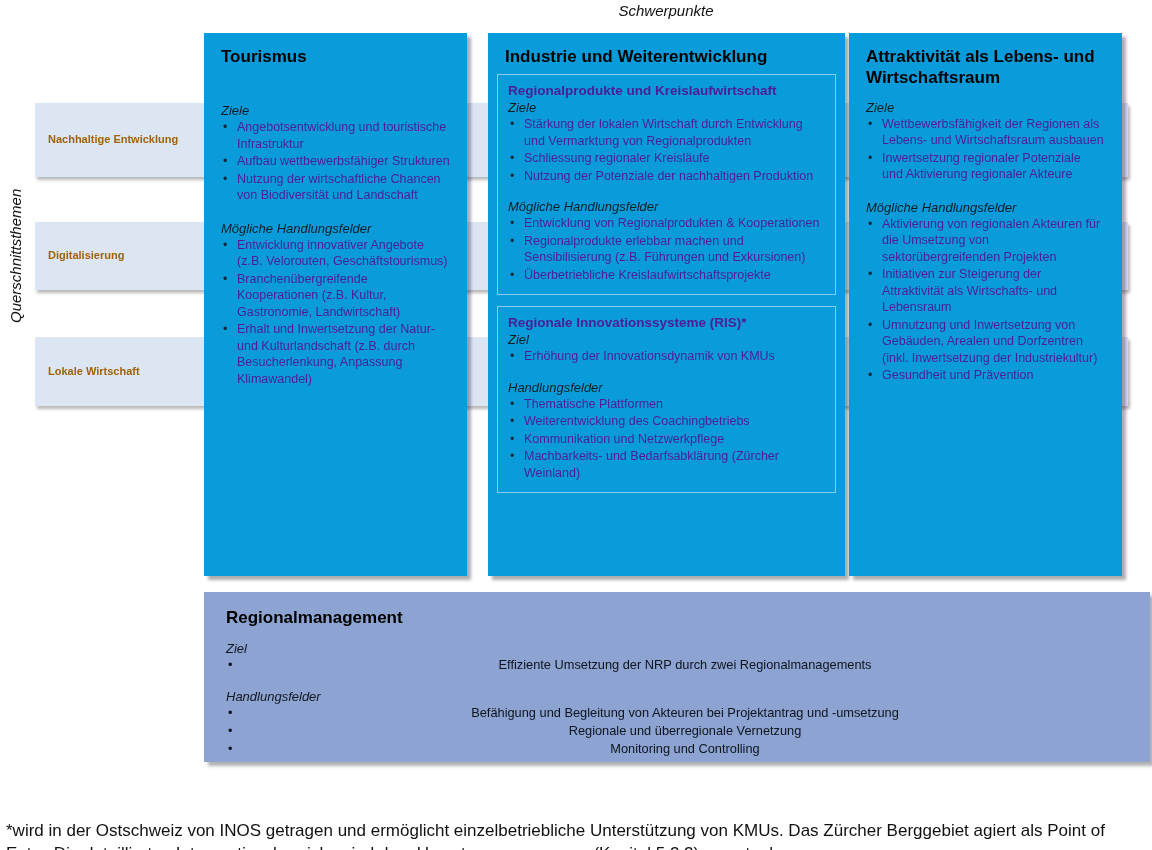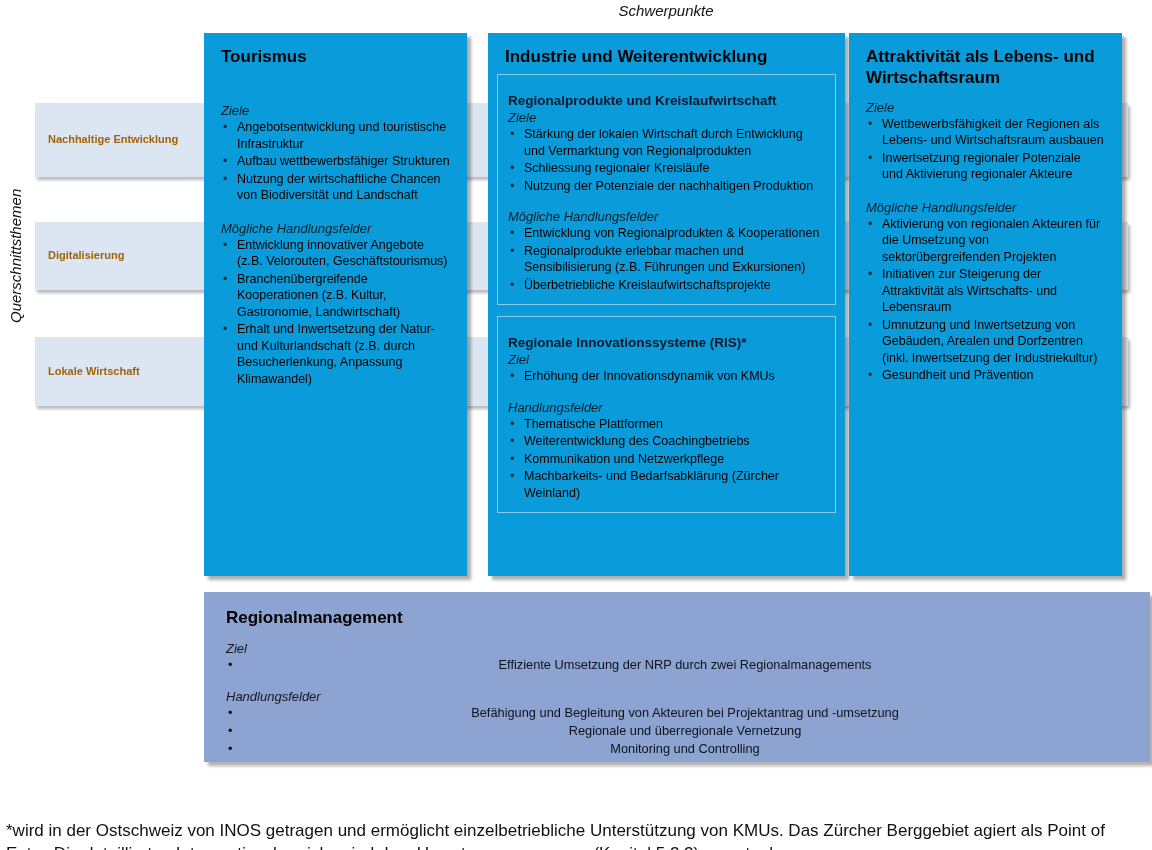--- a/index.html
+++ b/index.html
@@ -46,30 +46,30 @@
   .col-title{font-weight:bold;font-size:17px;line-height:1.25;color:#000;}
   .col-1 .col-title{margin-bottom:36px;}
   .col-2 .col-title{margin-bottom:7px;margin-left:8px;}
   .col-3 .col-title{margin-bottom:11px;}
   .sec-head{font-style:italic;font-size:13px;color:#0d1d26;margin-bottom:1px;}
   .section{margin-top:0;}
   .section + .section{margin-top:17px;}
   ul.bullets{list-style:none;margin:0;padding:0;}
   ul.bullets li{
     position:relative;padding-left:16px;font-size:12.5px;line-height:1.32;
-    color:#000000;margin:0 0 1px 0;
+    color:#4c1d95;margin:0 0 1px 0;
   }
   ul.bullets li::before{content:"\2022";position:absolute;left:2px;top:0;color:#0e2a38;}
   
   .inner-box{
     border:1px solid #86ccec;box-sizing:border-box;
     padding:8px 10px 10px 10px;
   }
   .inner-box + .inner-box{margin-top:11px;}
-  .inner-box-title{font-weight:bold;font-size:13.5px;color:#0f172a;margin-bottom:2px;margin-top:10px;}
+  .inner-box-title{font-weight:bold;font-size:13.5px;color:#4c1d95;margin-bottom:2px;}
   .inner-box .section + .section{margin-top:15px;}
   
   .bottom-box{
     position:absolute;left:204px;top:592px;width:946px;height:170px;
     background:#8da4d2;box-shadow:4px 4px 3px rgba(0,0,0,0.3);z-index:2;
     box-sizing:border-box;padding:15px 22px;
   }
   .bottom-box .col-title{margin-bottom:13px;}
   .bottom-box .sec-head{color:#101820;}
   .bottom-box ul.bullets li{color:#0c141c;font-size:12.8px;text-align:center;}

